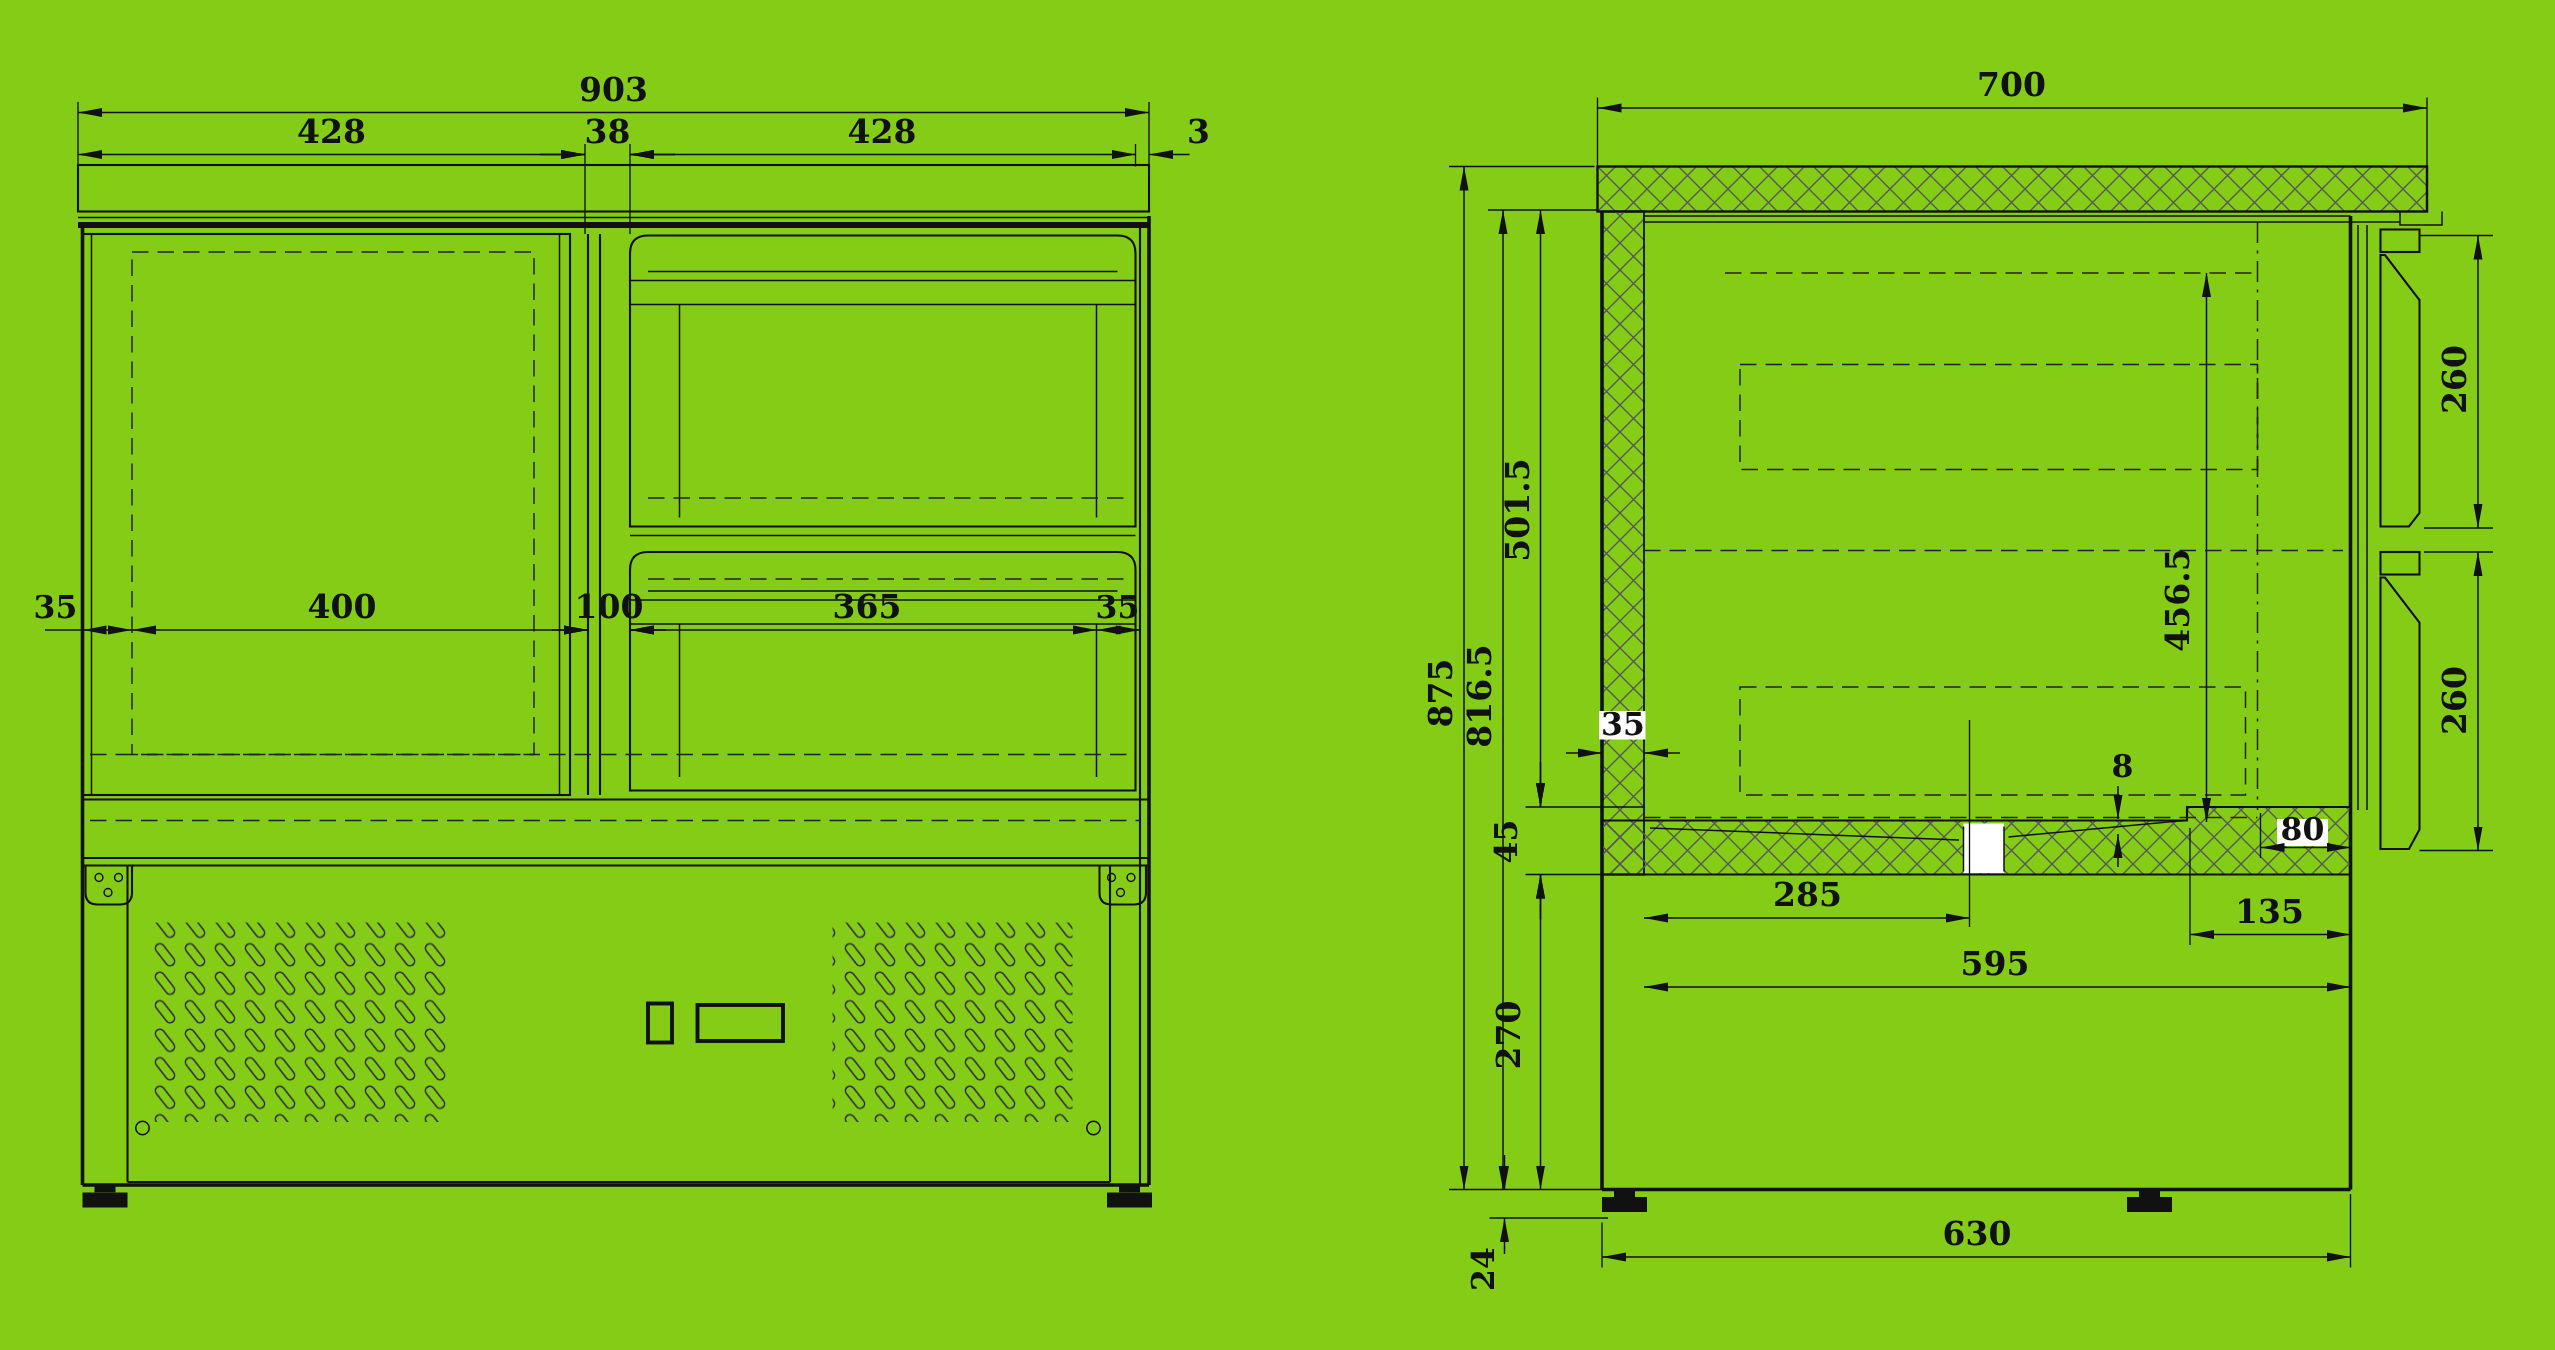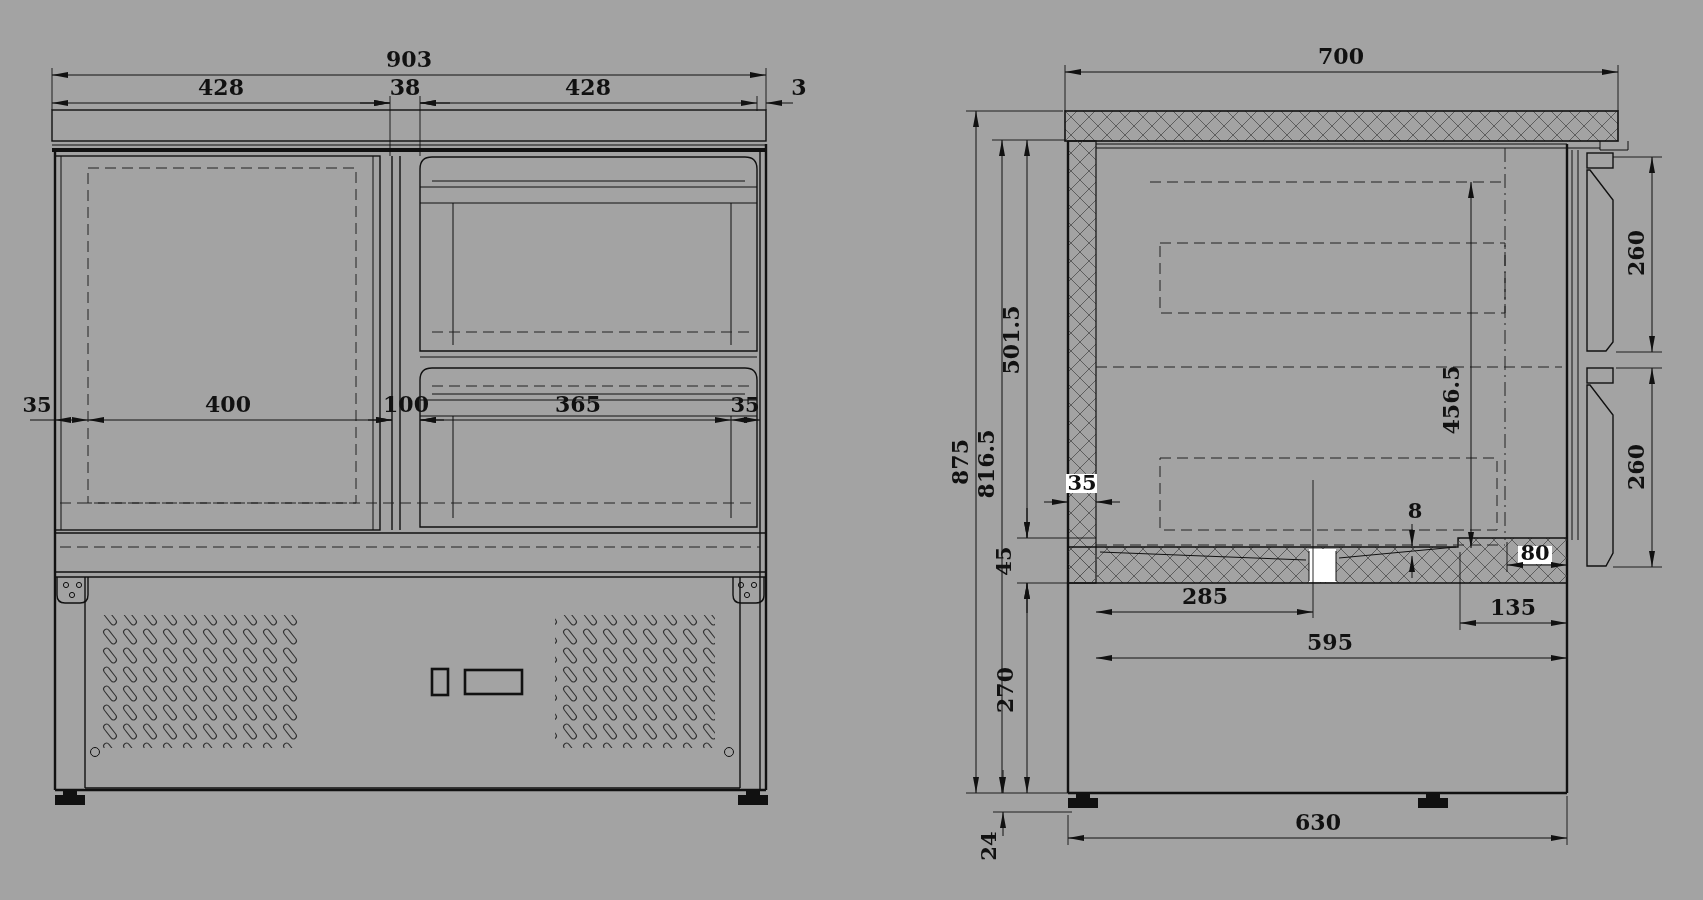--- a/index.html
+++ b/index.html
@@ -1,16 +1,16 @@
 <!DOCTYPE html>
 <html><head>
 <meta charset="utf-8">
 <style>
   html,body{margin:0;padding:0;background:#ffffff;}
-  .page{position:relative;width:1703px;height:900px;background:#a3a3a3;overflow:hidden;}
+  .page{position:relative;width:1703px;height:900px;background:#84cc16;overflow:hidden;}
   svg{display:block;}
   svg text{font-family:"DejaVu Serif","Liberation Serif",serif;font-weight:bold;font-size:22px;fill:#111;}
   svg text.sm{font-size:21px;}
   .ln{stroke:#111;stroke-width:1.4;fill:none;}
   .thick{stroke:#111;stroke-width:2.4;fill:none;}
   .thin{stroke:#111;stroke-width:1;fill:none;}
   .dash{stroke:#222;stroke-width:1;fill:none;stroke-dasharray:11 6;}
   .dashdot{stroke:#222;stroke-width:1;fill:none;stroke-dasharray:14 5 2 5;}
   .dim{stroke:#111;stroke-width:1;fill:none;}
   .ext{stroke:#111;stroke-width:0.9;fill:none;}

